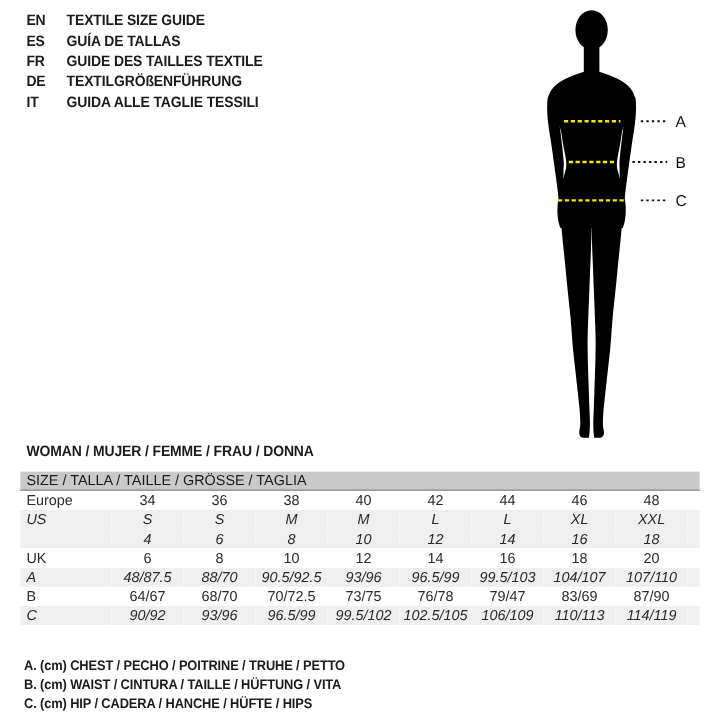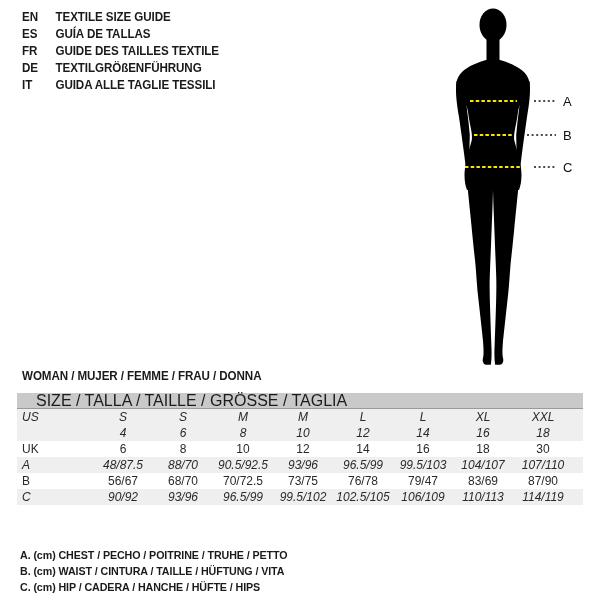--- a/index.html
+++ b/index.html
@@ -40,22 +40,22 @@
     position:absolute;left:22px;top:369px;
     font-size:12.5px;font-weight:700;letter-spacing:-0.1px;white-space:nowrap;
   }
   .size-table{
     position:absolute;left:17px;top:393px;width:566px;
     border-collapse:collapse;table-layout:fixed;
     font-size:12px;color:#2a2a2a;
   }
   .size-table th{
     background:var(--header-bg);
-    font-weight:400;font-size:16px;color:#1c1c1c;
-    text-align:left;padding:0 0 0 19px;height:15px;line-height:15px;
+    font-weight:400;font-size:12px;color:#1c1c1c;
+    text-align:left;padding:0 0 0 5px;height:15px;line-height:15px;
     border-bottom:1px solid #9a9a9a;white-space:nowrap;
   }
   .size-table td{height:16px;line-height:16px;text-align:center;overflow:hidden;white-space:nowrap;}
   .size-table td.row-label{text-align:left;padding-left:5px;}
   .size-table tr.shaded td{background:var(--stripe-bg);font-style:italic;}
 
   
   .legend{
     position:absolute;left:20px;top:547px;
     font-size:11.5px;font-weight:700;line-height:16px;
@@ -137,20 +137,32 @@
         <col style="width:60px">
         <col style="width:60px">
       <col style="width:10px">
     </colgroup>
     <thead>
       <tr>
         <th colspan="10">SIZE / TALLA / TAILLE / GRÖSSE / TAGLIA</th>
       </tr>
     </thead>
     <tbody id="sizeTbody">
+    <tr>
+      <td class="row-label">Europe</td>
+    <td class="val">34</td>
+          <td class="val">36</td>
+          <td class="val">38</td>
+          <td class="val">40</td>
+          <td class="val">42</td>
+          <td class="val">44</td>
+          <td class="val">46</td>
+          <td class="val">48</td>
+          <td></td>
+        </tr>
 
     <tr class="shaded">
       <td class="row-label">US</td>
     <td class="val">S</td>
           <td class="val">S</td>
           <td class="val">M</td>
           <td class="val">M</td>
           <td class="val">L</td>
           <td class="val">L</td>
           <td class="val">XL</td>
@@ -173,40 +185,40 @@
 
     <tr>
       <td class="row-label">UK</td>
     <td class="val">6</td>
           <td class="val">8</td>
           <td class="val">10</td>
           <td class="val">12</td>
           <td class="val">14</td>
           <td class="val">16</td>
           <td class="val">18</td>
-          <td class="val">30</td>
+          <td class="val">20</td>
           <td></td>
         </tr>
 
     <tr class="shaded">
       <td class="row-label">A</td>
     <td class="val">48/87.5</td>
           <td class="val">88/70</td>
           <td class="val">90.5/92.5</td>
           <td class="val">93/96</td>
           <td class="val">96.5/99</td>
           <td class="val">99.5/103</td>
           <td class="val">104/107</td>
           <td class="val">107/110</td>
           <td></td>
         </tr>
 
     <tr>
       <td class="row-label">B</td>
-    <td class="val">56/67</td>
+    <td class="val">64/67</td>
           <td class="val">68/70</td>
           <td class="val">70/72.5</td>
           <td class="val">73/75</td>
           <td class="val">76/78</td>
           <td class="val">79/47</td>
           <td class="val">83/69</td>
           <td class="val">87/90</td>
           <td></td>
         </tr>
 

